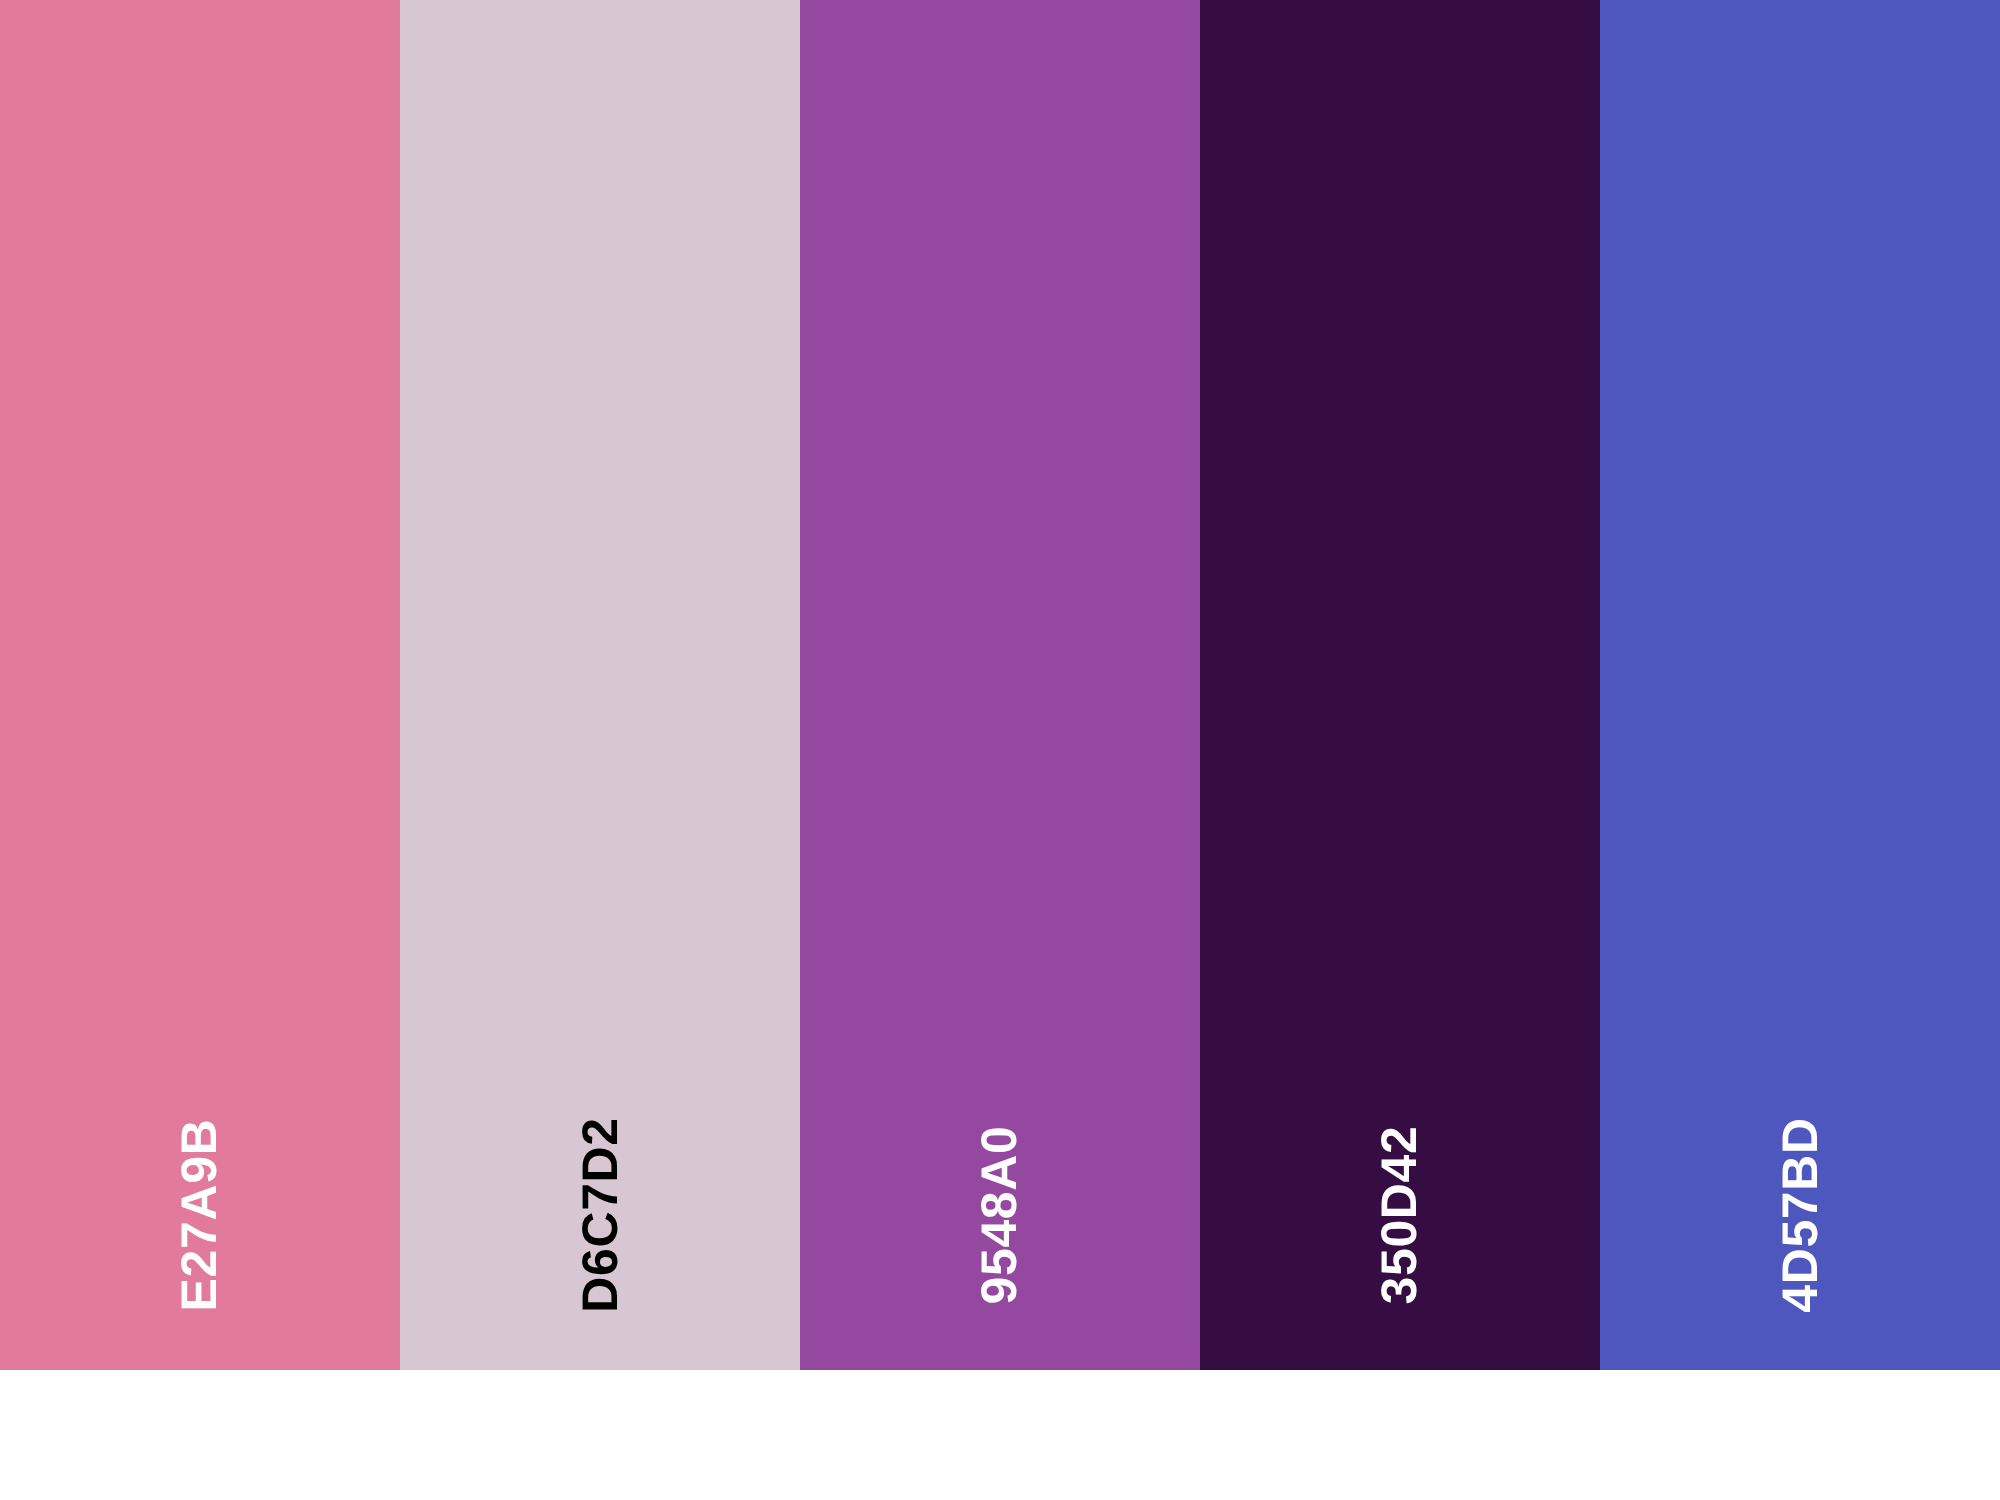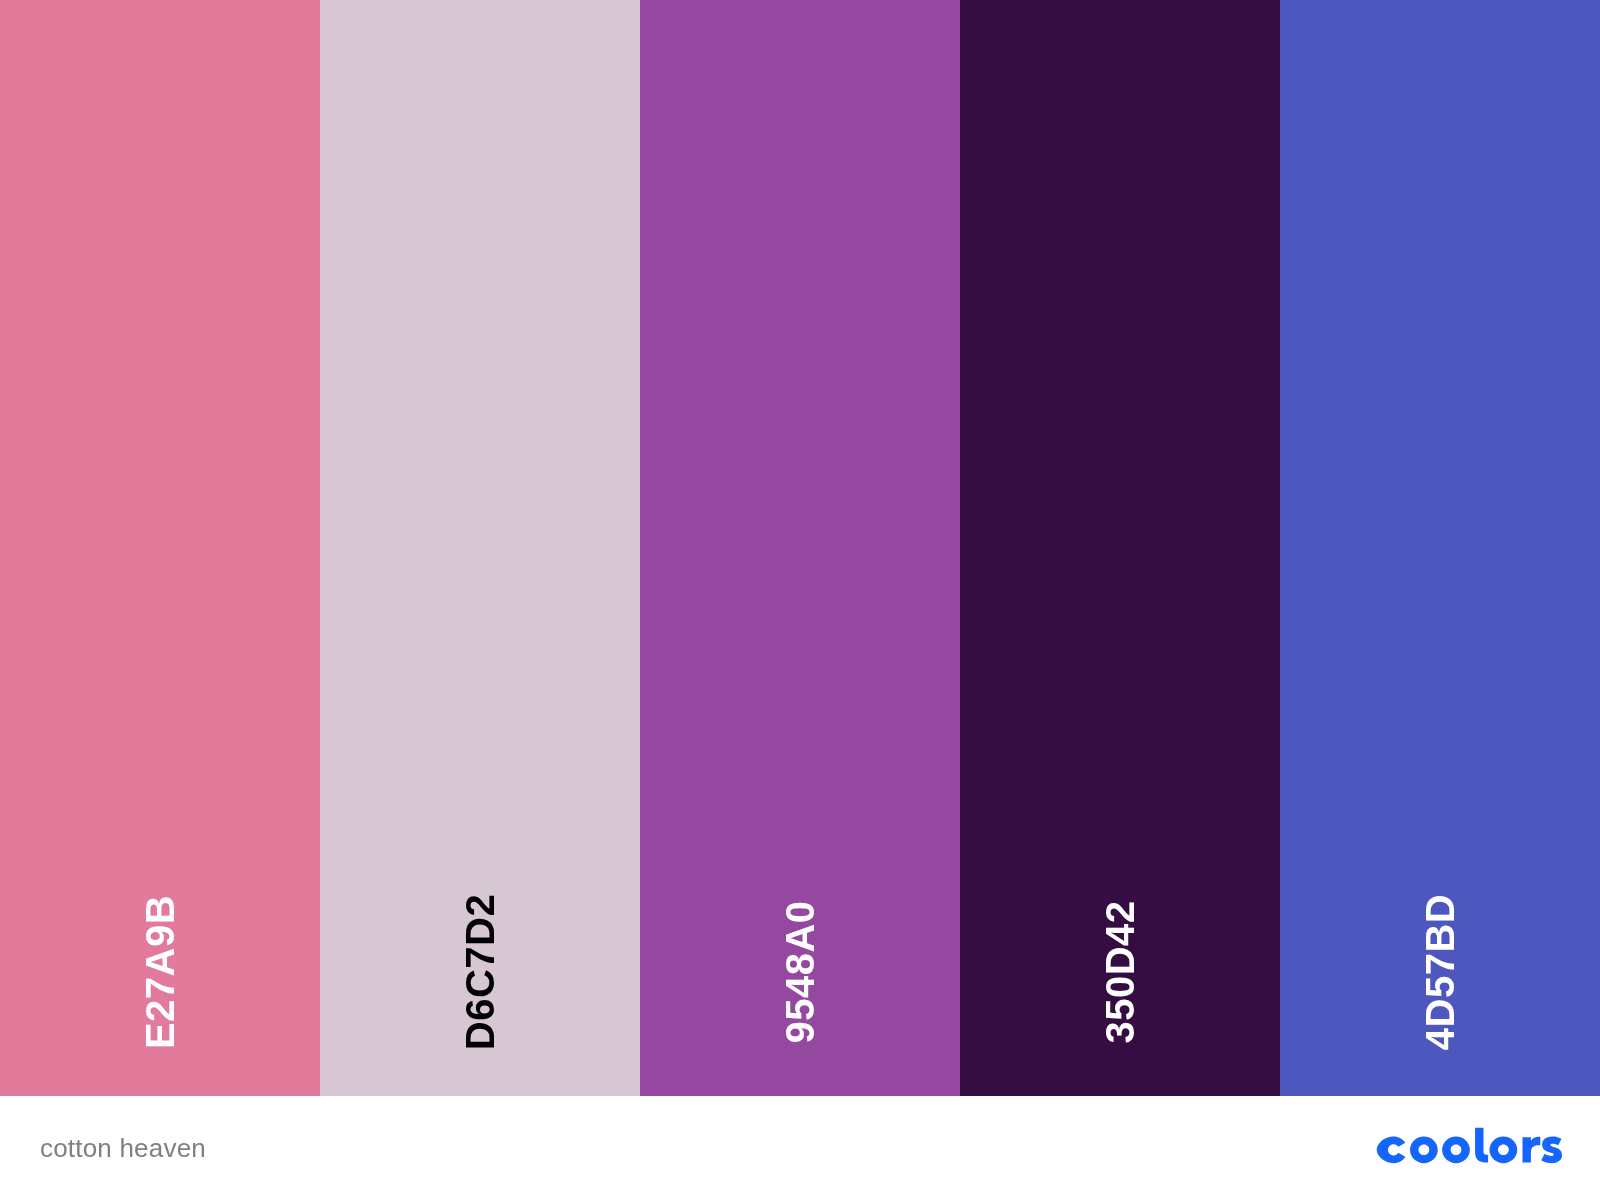--- a/index.html
+++ b/index.html
@@ -128,41 +128,14 @@
     </div>
 
     <div class="swatch" style="background: rgb(77, 87, 189);">
       <div class="swatch-label-wrap">
         <span class="swatch-label" style="color: rgb(255, 255, 255);">4D57BD</span>
       </div>
     </div>
 
   </div>
 
-  <div id="footer-bar" style="background: rgb(255, 255, 255);">
-
-    <div id="palette-name" style="color: rgb(128, 128, 128);">cotton heaven</div>
-
-    <div id="brand-logo">
-
-      <svg width="186" height="42" viewBox="0 0 186 42" aria-hidden="true">
-        <g id="logo-glyphs" fill="#1466FF">
-
-          <path d="M17.6 9.4c5.0 0 9.4 2.5 11.7 6.4l-7.0 4.0c-1.0-1.6-2.7-2.6-4.7-2.6-3.1 0-5.6 2.5-5.6 5.6s2.5 5.6 5.6 5.6c2.0 0 3.7-1.0 4.7-2.6l7.0 4.0c-2.3 3.9-6.7 6.4-11.7 6.4C8.3 36.2 0.7 29.1 0.7 22.8 0.7 16.5 8.3 9.4 17.6 9.4z"></path>
-
-          <path d="M47.9 9.4c7.7 0 13.9 6.0 13.9 13.4s-6.2 13.4-13.9 13.4S34.0 30.2 34.0 22.8 40.2 9.4 47.9 9.4zm0 8.1c-3.0 0-5.4 2.4-5.4 5.3s2.4 5.3 5.4 5.3 5.4-2.4 5.4-5.3-2.4-5.3-5.4-5.3z"></path>
-
-          <path d="M80.0 9.4c7.7 0 13.9 6.0 13.9 13.4s-6.2 13.4-13.9 13.4S66.1 30.2 66.1 22.8 72.3 9.4 80.0 9.4zm0 8.1c-3.0 0-5.4 2.4-5.4 5.3s2.4 5.3 5.4 5.3 5.4-2.4 5.4-5.3-2.4-5.3-5.4-5.3z"></path>
-
-          <path d="M99.1 0.8h8.4v24.0c0 1.9 1.2 2.9 3.0 2.9h1.6v7.8h-2.8c-6.5 0-10.2-3.6-10.2-10.0V0.8z"></path>
-
-          <path d="M127.4 9.4c7.7 0 13.9 6.0 13.9 13.4s-6.2 13.4-13.9 13.4-13.9-6.0-13.9-13.4S119.7 9.4 127.4 9.4zm0 8.1c-3.0 0-5.4 2.4-5.4 5.3s2.4 5.3 5.4 5.3 5.4-2.4 5.4-5.3-2.4-5.3-5.4-5.3z"></path>
-
-          <path d="M146.5 10.2h8.4v3.6c1.6-2.7 4.6-4.1 7.9-4.1h1.5v8.6h-2.3c-4.0 0-7.1 2.1-7.1 6.9v10.3h-8.4V10.2z"></path>
-
-          <path d="M176.5 9.4c5.1 0 9.0 2.4 9.0 2.4l-3.2 6.5s-2.8-1.6-5.6-1.6c-1.5 0-2.4 0.6-2.4 1.4 0 0.9 1.1 1.3 3.3 1.9 4.2 1.1 8.4 2.7 8.4 8.0 0 5.4-4.6 8.2-10.5 8.2-6.0 0-10.3-3.0-10.3-3.0l3.4-6.4s3.3 2.1 6.5 2.1c1.7 0 2.6-0.6 2.6-1.5 0-1.0-1.3-1.4-3.6-2.0-4.1-1.1-8.0-2.9-8.0-7.9 0-5.2 4.5-8.1 10.4-8.1z"></path>
-        </g>
-      </svg>
-    </div>
-
-  </div>
 
 </div>
 
 </body></html>

